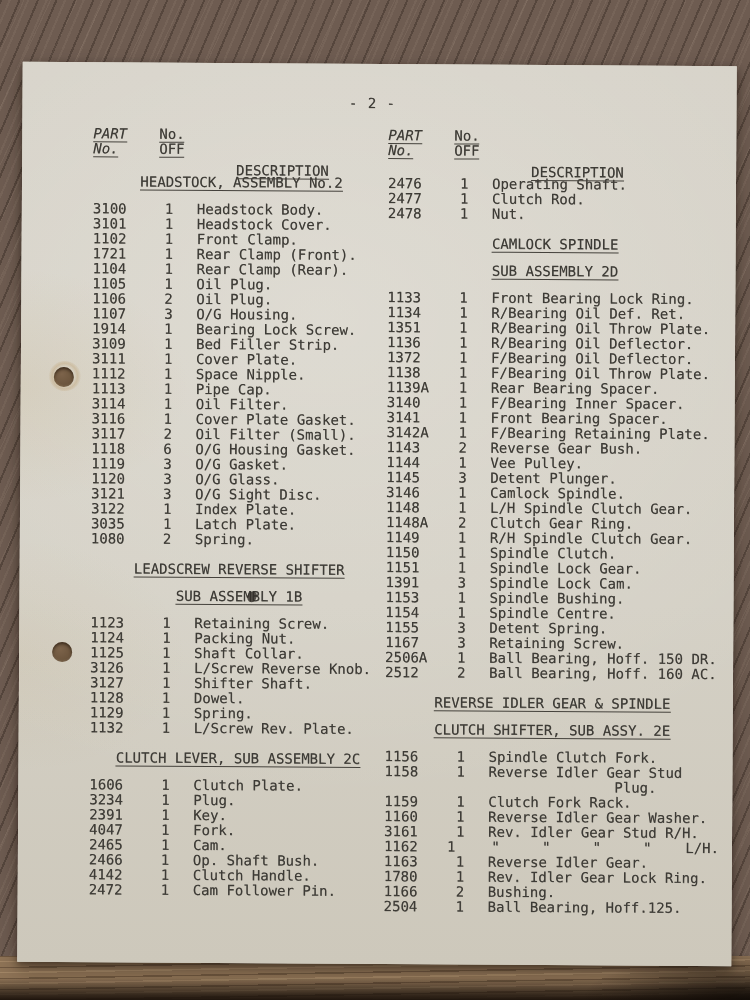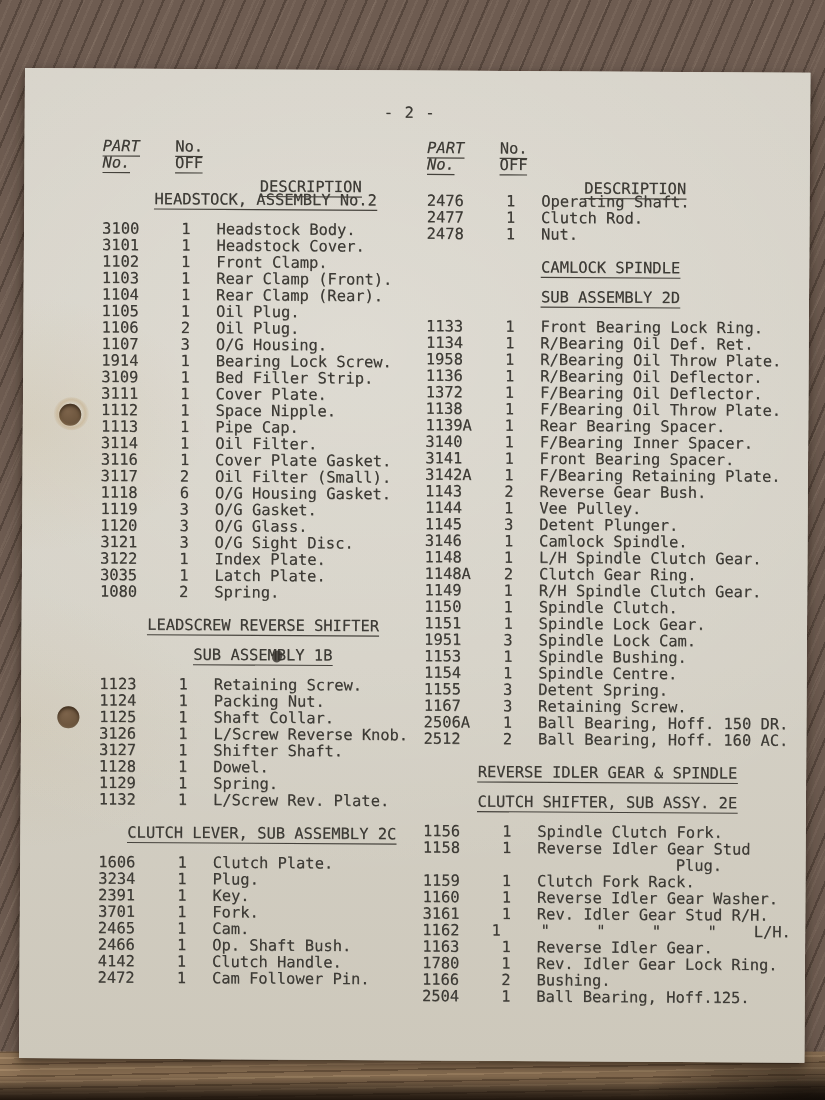--- a/index.html
+++ b/index.html
@@ -113,21 +113,21 @@
               <div class="part">3101</div>
               <div class="qty">1</div>
               <div class="desc">Headstock Cover.</div>
             </div>
             <div class="row">
               <div class="part">1102</div>
               <div class="qty">1</div>
               <div class="desc">Front Clamp.</div>
             </div>
             <div class="row">
-              <div class="part">1103</div>
+              <div class="part">1721</div>
               <div class="qty">1</div>
               <div class="desc">Rear Clamp (Front).</div>
             </div>
             <div class="row">
               <div class="part">1104</div>
               <div class="qty">1</div>
               <div class="desc">Rear Clamp (Rear).</div>
             </div>
             <div class="row">
               <div class="part">1105</div>
@@ -279,21 +279,21 @@
               <div class="part">3234</div>
               <div class="qty">1</div>
               <div class="desc">Plug.</div>
             </div>
             <div class="row">
               <div class="part">2391</div>
               <div class="qty">1</div>
               <div class="desc">Key.</div>
             </div>
             <div class="row">
-              <div class="part">3701</div>
+              <div class="part">4047</div>
               <div class="qty">1</div>
               <div class="desc">Fork.</div>
             </div>
             <div class="row">
               <div class="part">2465</div>
               <div class="qty">1</div>
               <div class="desc">Cam.</div>
             </div>
             <div class="row">
               <div class="part">2466</div>
@@ -355,21 +355,21 @@
               <div class="part">1133</div>
               <div class="qty">1</div>
               <div class="desc">Front Bearing Lock Ring.</div>
             </div>
             <div class="row">
               <div class="part">1134</div>
               <div class="qty">1</div>
               <div class="desc">R/Bearing Oil Def. Ret.</div>
             </div>
             <div class="row">
-              <div class="part">1958</div>
+              <div class="part">1351</div>
               <div class="qty">1</div>
               <div class="desc">R/Bearing Oil Throw Plate.</div>
             </div>
             <div class="row">
               <div class="part">1136</div>
               <div class="qty">1</div>
               <div class="desc">R/Bearing Oil Deflector.</div>
             </div>
             <div class="row">
               <div class="part">1372</div>
@@ -440,21 +440,21 @@
               <div class="part">1150</div>
               <div class="qty">1</div>
               <div class="desc">Spindle Clutch.</div>
             </div>
             <div class="row">
               <div class="part">1151</div>
               <div class="qty">1</div>
               <div class="desc">Spindle Lock Gear.</div>
             </div>
             <div class="row">
-              <div class="part">1951</div>
+              <div class="part">1391</div>
               <div class="qty">3</div>
               <div class="desc">Spindle Lock Cam.</div>
             </div>
             <div class="row">
               <div class="part">1153</div>
               <div class="qty">1</div>
               <div class="desc">Spindle Bushing.</div>
             </div>
             <div class="row">
               <div class="part">1154</div>

